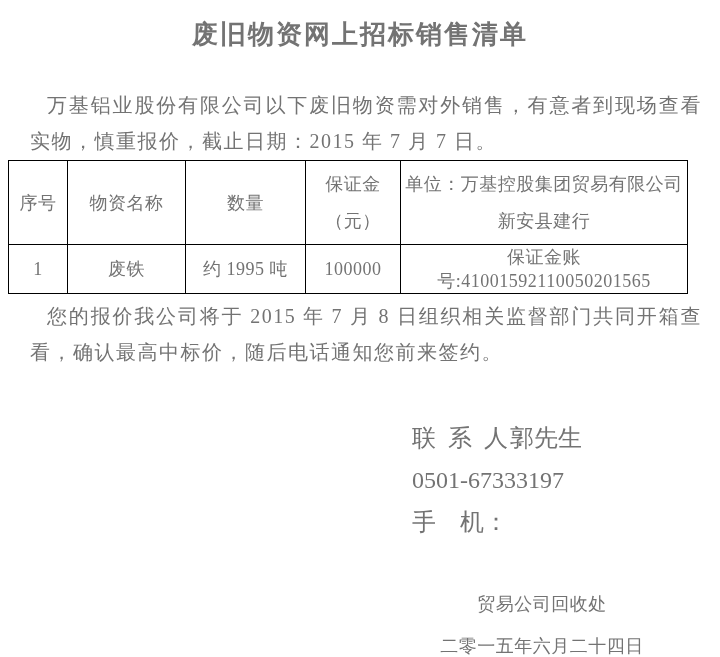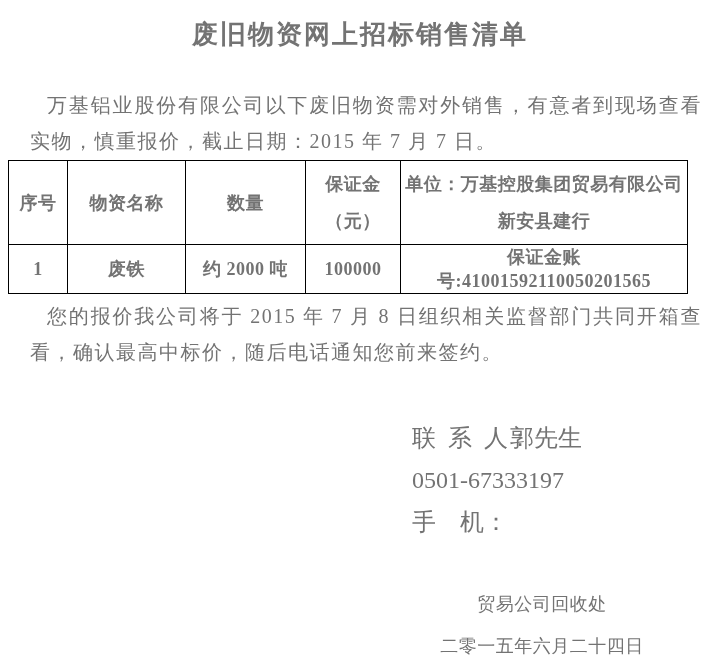--- a/index.html
+++ b/index.html
@@ -34,21 +34,21 @@
   table.materials {
     border-collapse:collapse;
     table-layout:fixed;
     width:679px;
     margin-left:8px;
     margin-top:1px;
   }
   table.materials th,
   table.materials td {
     border:1px solid #000000;
-    font-weight:bold;
+    font-weight:normal;
     text-align:center;
     vertical-align:middle;
     font-size:18px;
     letter-spacing:0.5px;
     padding:0;
     overflow:hidden;
   }
   tr.header-row { height:84px; }
   tr.data-row   { height:42px; }
   .two-line div { line-height:37px; }
@@ -110,21 +110,21 @@
           <div>（元）</div>
         </th>
         <th class="two-line">
           <div>单位：万基控股集团贸易有限公司</div>
           <div>新安县建行</div>
         </th>
       </tr>
       <tr class="data-row">
         <td>1</td>
         <td>废铁</td>
-        <td>约 2000 吨</td>
+        <td>约 1995 吨</td>
         <td>100000</td>
         <td class="account-cell">保证金账号:41001592110050201565</td>
       </tr>
     </tbody>
   </table>
 
   <p class="para para-notice">您的报价我公司将于 2015 年 7 月 8 日组织相关监督部门共同开箱查看，确认最高中标价，随后电话通知您前来签约。</p>
 
   <div class="contact">
     <div class="contact-row">

